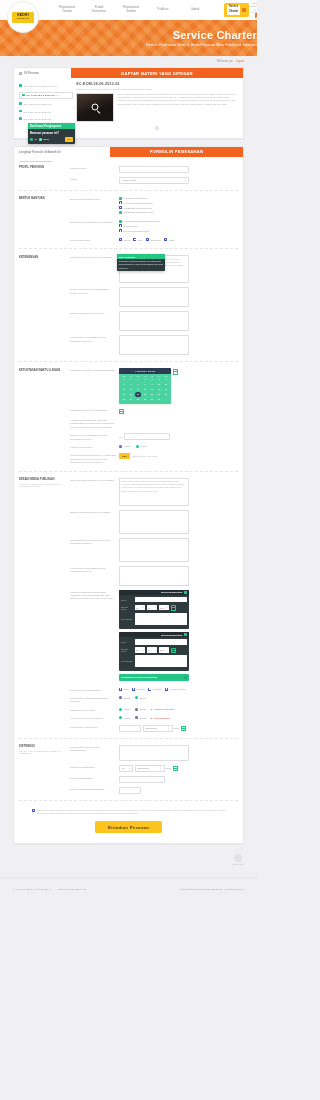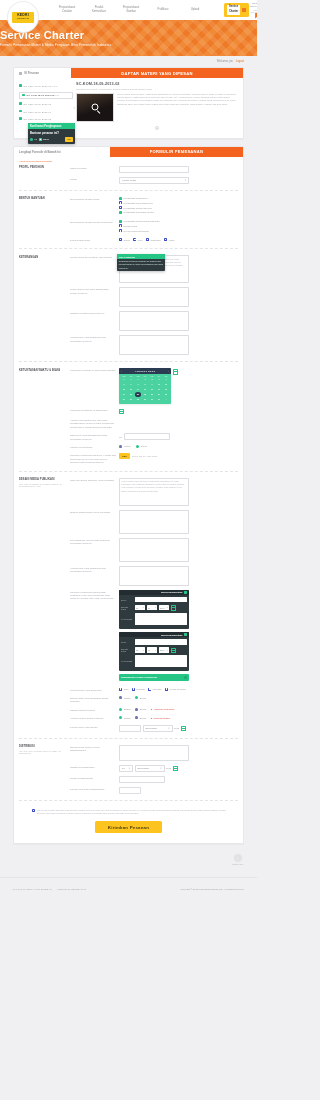--- a/index.html
+++ b/index.html
@@ -43,21 +43,21 @@
   .nav-right .r2{font-size:2.1px;color:#b5b5bb;margin-top:1px;}
   .nav-right .flag{display:inline-block;width:5px;height:6px;background:#ef7622;margin-left:2px;vertical-align:middle;
     clip-path:polygon(0 0,100% 0,100% 100%,50% 70%,0 100%);}
 
   
   .hero{
     height:36px; position:relative; overflow:hidden;
     background:
       repeating-linear-gradient(135deg,#f08a36 0 6px,#ee7a28 6px 12px),
       #ee7a28;
-    display:flex; flex-direction:column; align-items:flex-start; justify-content:center;
+    display:flex; flex-direction:column; align-items:flex-end; justify-content:center;
   }
   .hero:before{
     content:""; position:absolute; inset:0;
     background:repeating-linear-gradient(45deg, rgba(255,255,255,.10) 0 5px, rgba(255,255,255,0) 5px 10px);
   }
   .hero h1{ position:relative; color:#fff; font-size:11px; font-weight:bold; letter-spacing:.2px; text-shadow:0 1px 0 rgba(0,0,0,.08);}
   .hero .sub{ position:relative; color:#fff; font-size:3px; margin-top:1.5px; letter-spacing:.15px;}
 
   
   .userbar{height:11px;background:#f0f0f2;display:flex;align-items:center;justify-content:flex-end;padding-right:13px;}

